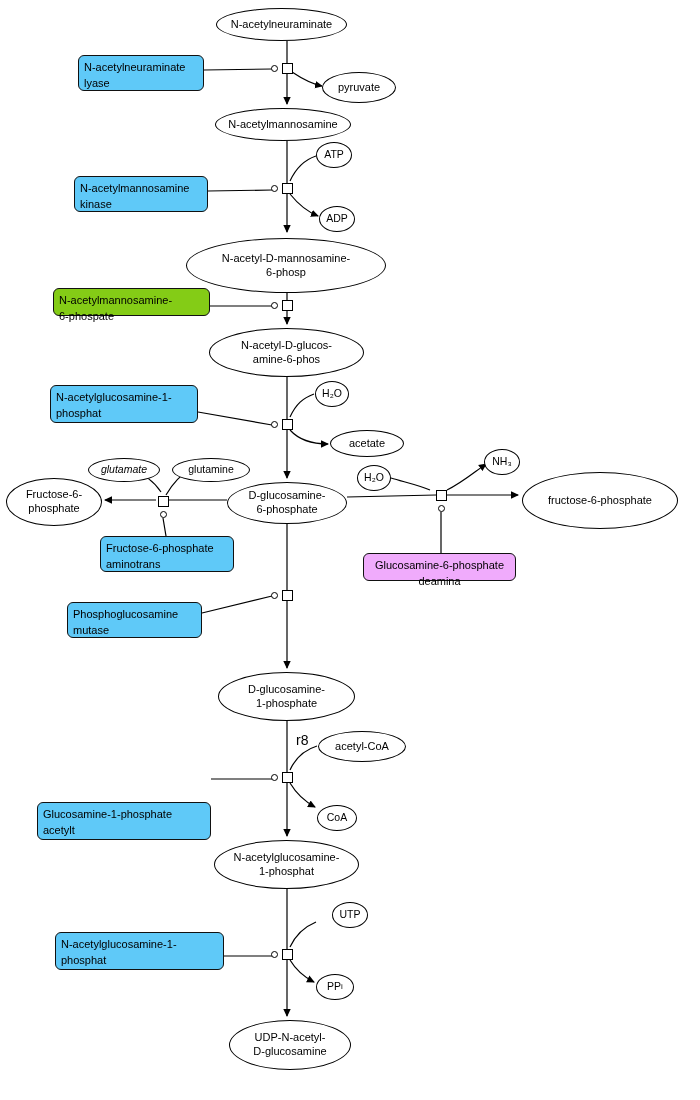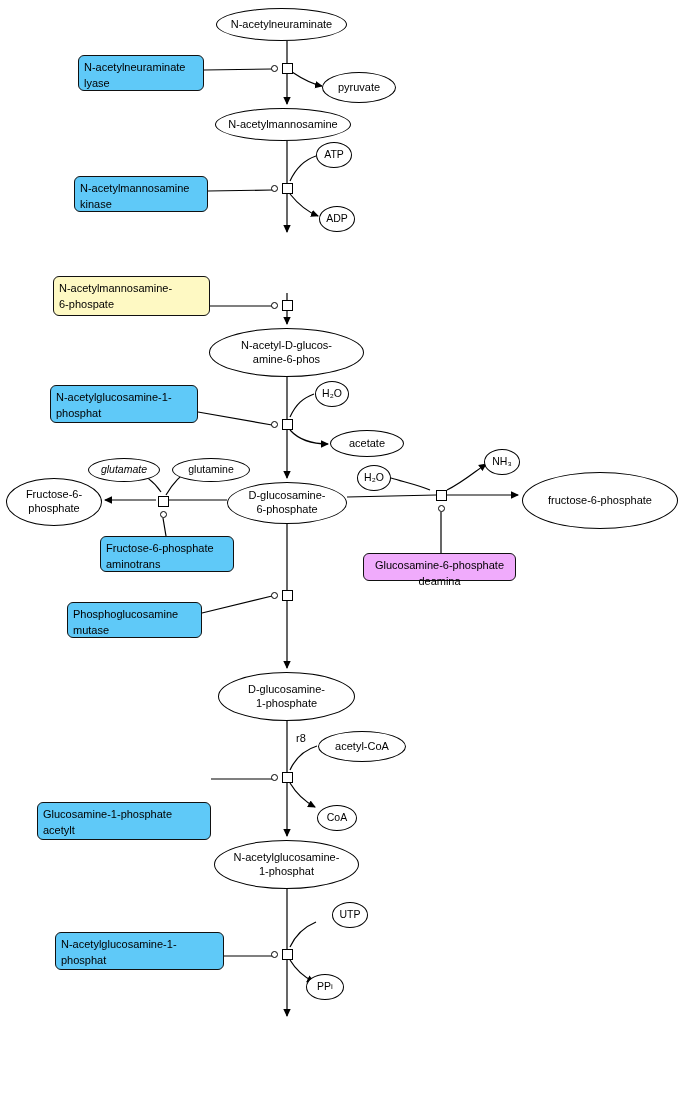--- a/index.html
+++ b/index.html
@@ -54,21 +54,21 @@
     position:absolute;
     width:7px;height:7px;
     background:#ffffff;
     border:1.2px solid #000;
     border-radius:50%;
     box-sizing:border-box;
     z-index:5;
   }
   .rlabel{
     position:absolute;
-    font-size:11px;
+    font-size:14px;
     color:#000;
     z-index:5;
   }
   .sub{font-size:8px;vertical-align:-2px;}
 </style>
 </head>
 <body>
 
 <div id="stage">
 
@@ -130,47 +130,51 @@
       <path d="M290,947 C296,934 304,927 316,922"></path>
       <path d="M290,960 C296,970 304,977 314,982" marker-end="url(#ah)"></path>
     </g>
   </svg>
 
   <div class="node" style="left: 216px; top: 8px; width: 131px; height: 33px;">N-acetylneuraminate</div>
   <div class="node" style="left: 322px; top: 72px; width: 74px; height: 31px;">pyruvate</div>
   <div class="node" style="left: 215px; top: 108px; width: 136px; height: 33px;">N-acetylmannosamine</div>
   <div class="node small" style="left: 316px; top: 142px; width: 36px; height: 26px;">ATP</div>
   <div class="node small" style="left: 319px; top: 206px; width: 36px; height: 26px;">ADP</div>
+  <div class="node" style="left: 186px; top: 238px; width: 200px; height: 55px;">N-acetyl-D-mannosamine-
+6-phosp</div>
   <div class="node" style="left: 209px; top: 328px; width: 155px; height: 49px;">N-acetyl-D-glucos-
 amine-6-phos</div>
   <div class="node small" style="left: 315px; top: 381px; width: 34px; height: 26px;">H₂O</div>
   <div class="node" style="left: 330px; top: 430px; width: 74px; height: 27px;">acetate</div>
   <div class="node small" style="left: 88px; top: 458px; width: 72px; height: 24px; font-style: italic;">glutamate</div>
   <div class="node small" style="left: 172px; top: 458px; width: 78px; height: 24px;">glutamine</div>
   <div class="node" style="left: 6px; top: 478px; width: 96px; height: 48px;">Fructose-6-
 phosphate</div>
   <div class="node" style="left: 227px; top: 482px; width: 120px; height: 42px;">D-glucosamine-
 6-phosphate</div>
   <div class="node small" style="left: 357px; top: 465px; width: 34px; height: 26px;">H₂O</div>
   <div class="node small" style="left: 484px; top: 449px; width: 36px; height: 26px;">NH₃</div>
   <div class="node" style="left: 522px; top: 472px; width: 156px; height: 57px;">fructose-6-phosphate</div>
   <div class="node" style="left: 218px; top: 672px; width: 137px; height: 49px;">D-glucosamine-
 1-phosphate</div>
   <div class="node" style="left: 318px; top: 731px; width: 88px; height: 31px;">acetyl-CoA</div>
   <div class="node small" style="left: 317px; top: 805px; width: 40px; height: 26px;">CoA</div>
   <div class="node" style="left: 214px; top: 840px; width: 145px; height: 49px;">N-acetylglucosamine-
 1-phosphat</div>
   <div class="node small" style="left: 332px; top: 902px; width: 36px; height: 26px;">UTP</div>
-  <div class="node small" style="left: 306px; top: 974px; width: 38px; height: 26px; text-align: right;">PP<span class="sub">i</span></div>
+  <div class="node small" style="left: 316px; top: 974px; width: 38px; height: 26px; text-align: right;">PP<span class="sub">i</span></div>
+  <div class="node" style="left: 229px; top: 1020px; width: 122px; height: 50px;">UDP-N-acetyl-
+D-glucosamine</div>
 
   <div class="enz" style="left: 78px; top: 55px; width: 126px; height: 36px; background: rgb(95, 201, 248); border-color: rgb(17, 17, 17);">N-acetylneuraminate
 lyase</div>
   <div class="enz" style="left: 74px; top: 176px; width: 134px; height: 36px; background: rgb(95, 201, 248); border-color: rgb(17, 17, 17);">N-acetylmannosamine
 kinase</div>
-  <div class="enz" style="left: 53px; top: 276px; width: 157px; height: 40px; background: #fef9c3; border-color: rgb(17, 17, 17);">N-acetylmannosamine-
+  <div class="enz" style="left: 53px; top: 288px; width: 157px; height: 28px; background: #84cc16; border-color: rgb(17, 17, 17);">N-acetylmannosamine-
 6-phospate</div>
   <div class="enz" style="left: 50px; top: 385px; width: 148px; height: 38px; background: rgb(95, 201, 248); border-color: rgb(17, 17, 17);">N-acetylglucosamine-1-
 phosphat</div>
   <div class="enz" style="left: 100px; top: 536px; width: 134px; height: 36px; background: rgb(95, 201, 248); border-color: rgb(17, 17, 17);">Fructose-6-phosphate
 aminotrans</div>
   <div class="enz" style="left: 363px; top: 553px; width: 153px; height: 28px; background: #f0abfc; border-color: rgb(17, 17, 17); text-align: center;">Glucosamine-6-phosphate
 deamina</div>
   <div class="enz" style="left: 67px; top: 602px; width: 135px; height: 36px; background: rgb(95, 201, 248); border-color: rgb(17, 17, 17);">Phosphoglucosamine
 mutase</div>
   <div class="enz" style="left: 37px; top: 802px; width: 174px; height: 38px; background: rgb(95, 201, 248); border-color: rgb(17, 17, 17);">Glucosamine-1-phosphate

